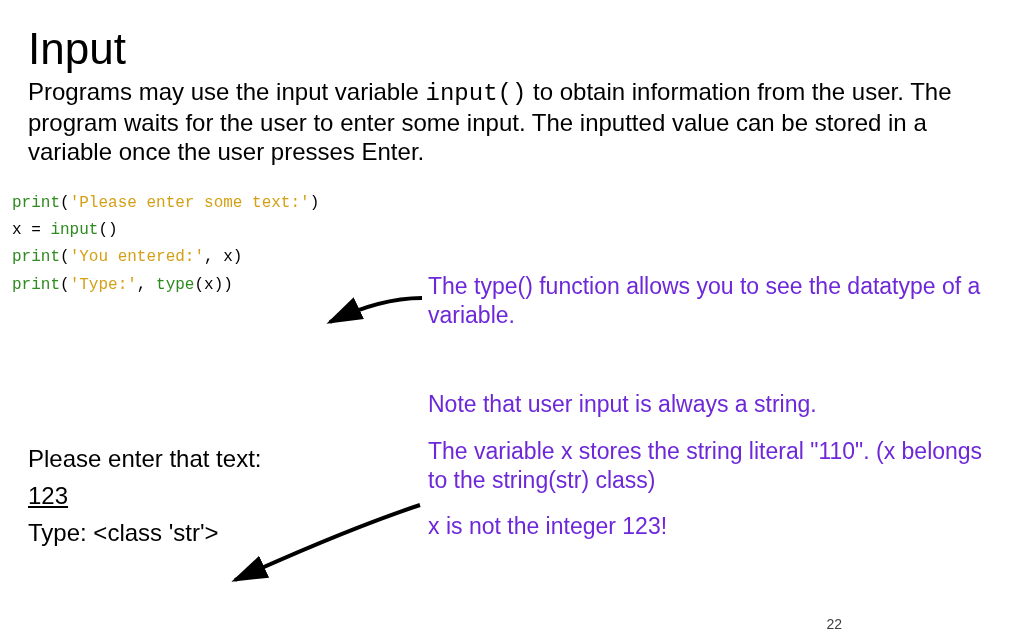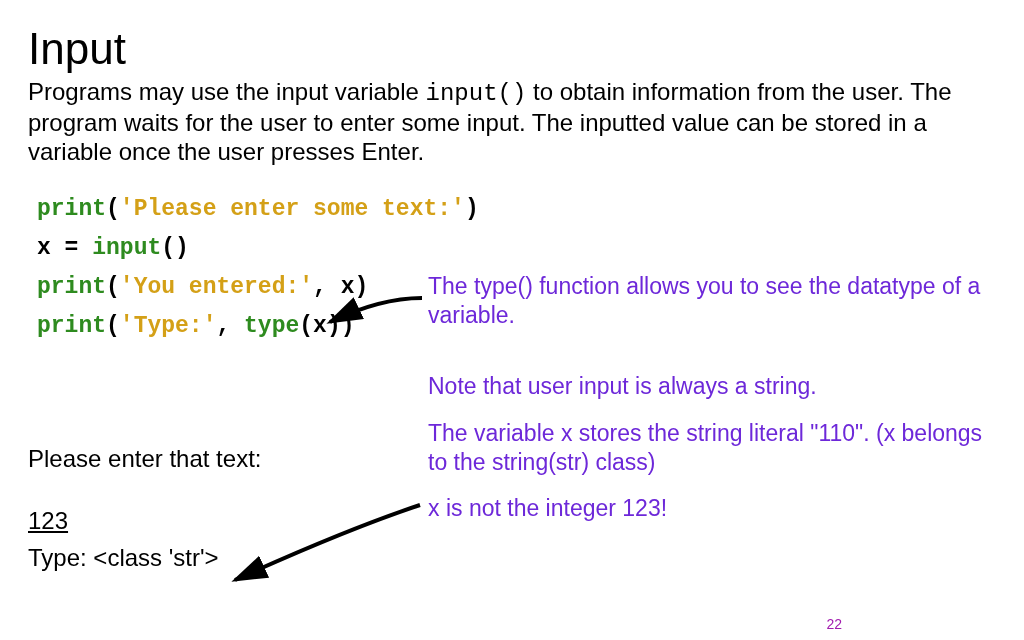--- a/index.html
+++ b/index.html
@@ -32,56 +32,56 @@
     width: 960px;
     font-size: 24px;
     line-height: 1.2;
   }
   .intro .mono-inline {
     font-family: "Consolas", "Courier New", monospace;
     font-weight: normal;
   }
   .code-block {
     position: absolute;
-    left: 37px;
+    left: 12px;
     top: 190px;
     font-family: "Consolas", "Courier New", monospace;
-    font-size: 23px;
-    font-weight: bold;
+    font-size: 16px;
+    font-weight: normal;
     line-height: 1.7;
     white-space: pre;
   }
   .kw-func { color: #2e8b1f; }      
   .kw-str  { color: #d4a017; }      
   .kw-plain{ color: #000; }
 
   .anno {
     position: absolute;
     color: #6d28d9;
     font-size: 23px;
     line-height: 1.25;
   }
   .anno1 { left: 428px; top: 272px; width: 560px; }
-  .anno2 { left: 428px; top: 372px; width: 560px; }
+  .anno2 { left: 428px; top: 390px; width: 560px; }
 
   .output {
     position: absolute;
     left: 28px;
     top: 440px;
     font-size: 24px;
     line-height: 1.55;
   }
-  .user-underline { text-decoration: underline; margin-top: 25px; }
+  .user-underline { text-decoration: underline; }
 
   .page-num {
     position: absolute;
     right: 14px;
     bottom: 8px;
     font-size: 14px;
-    color: #a21caf;
+    color: #404040;
   }
 
   .arrow {
     position: absolute;
     pointer-events: none;
   }
 </style>
 </head>
 <body>
 

